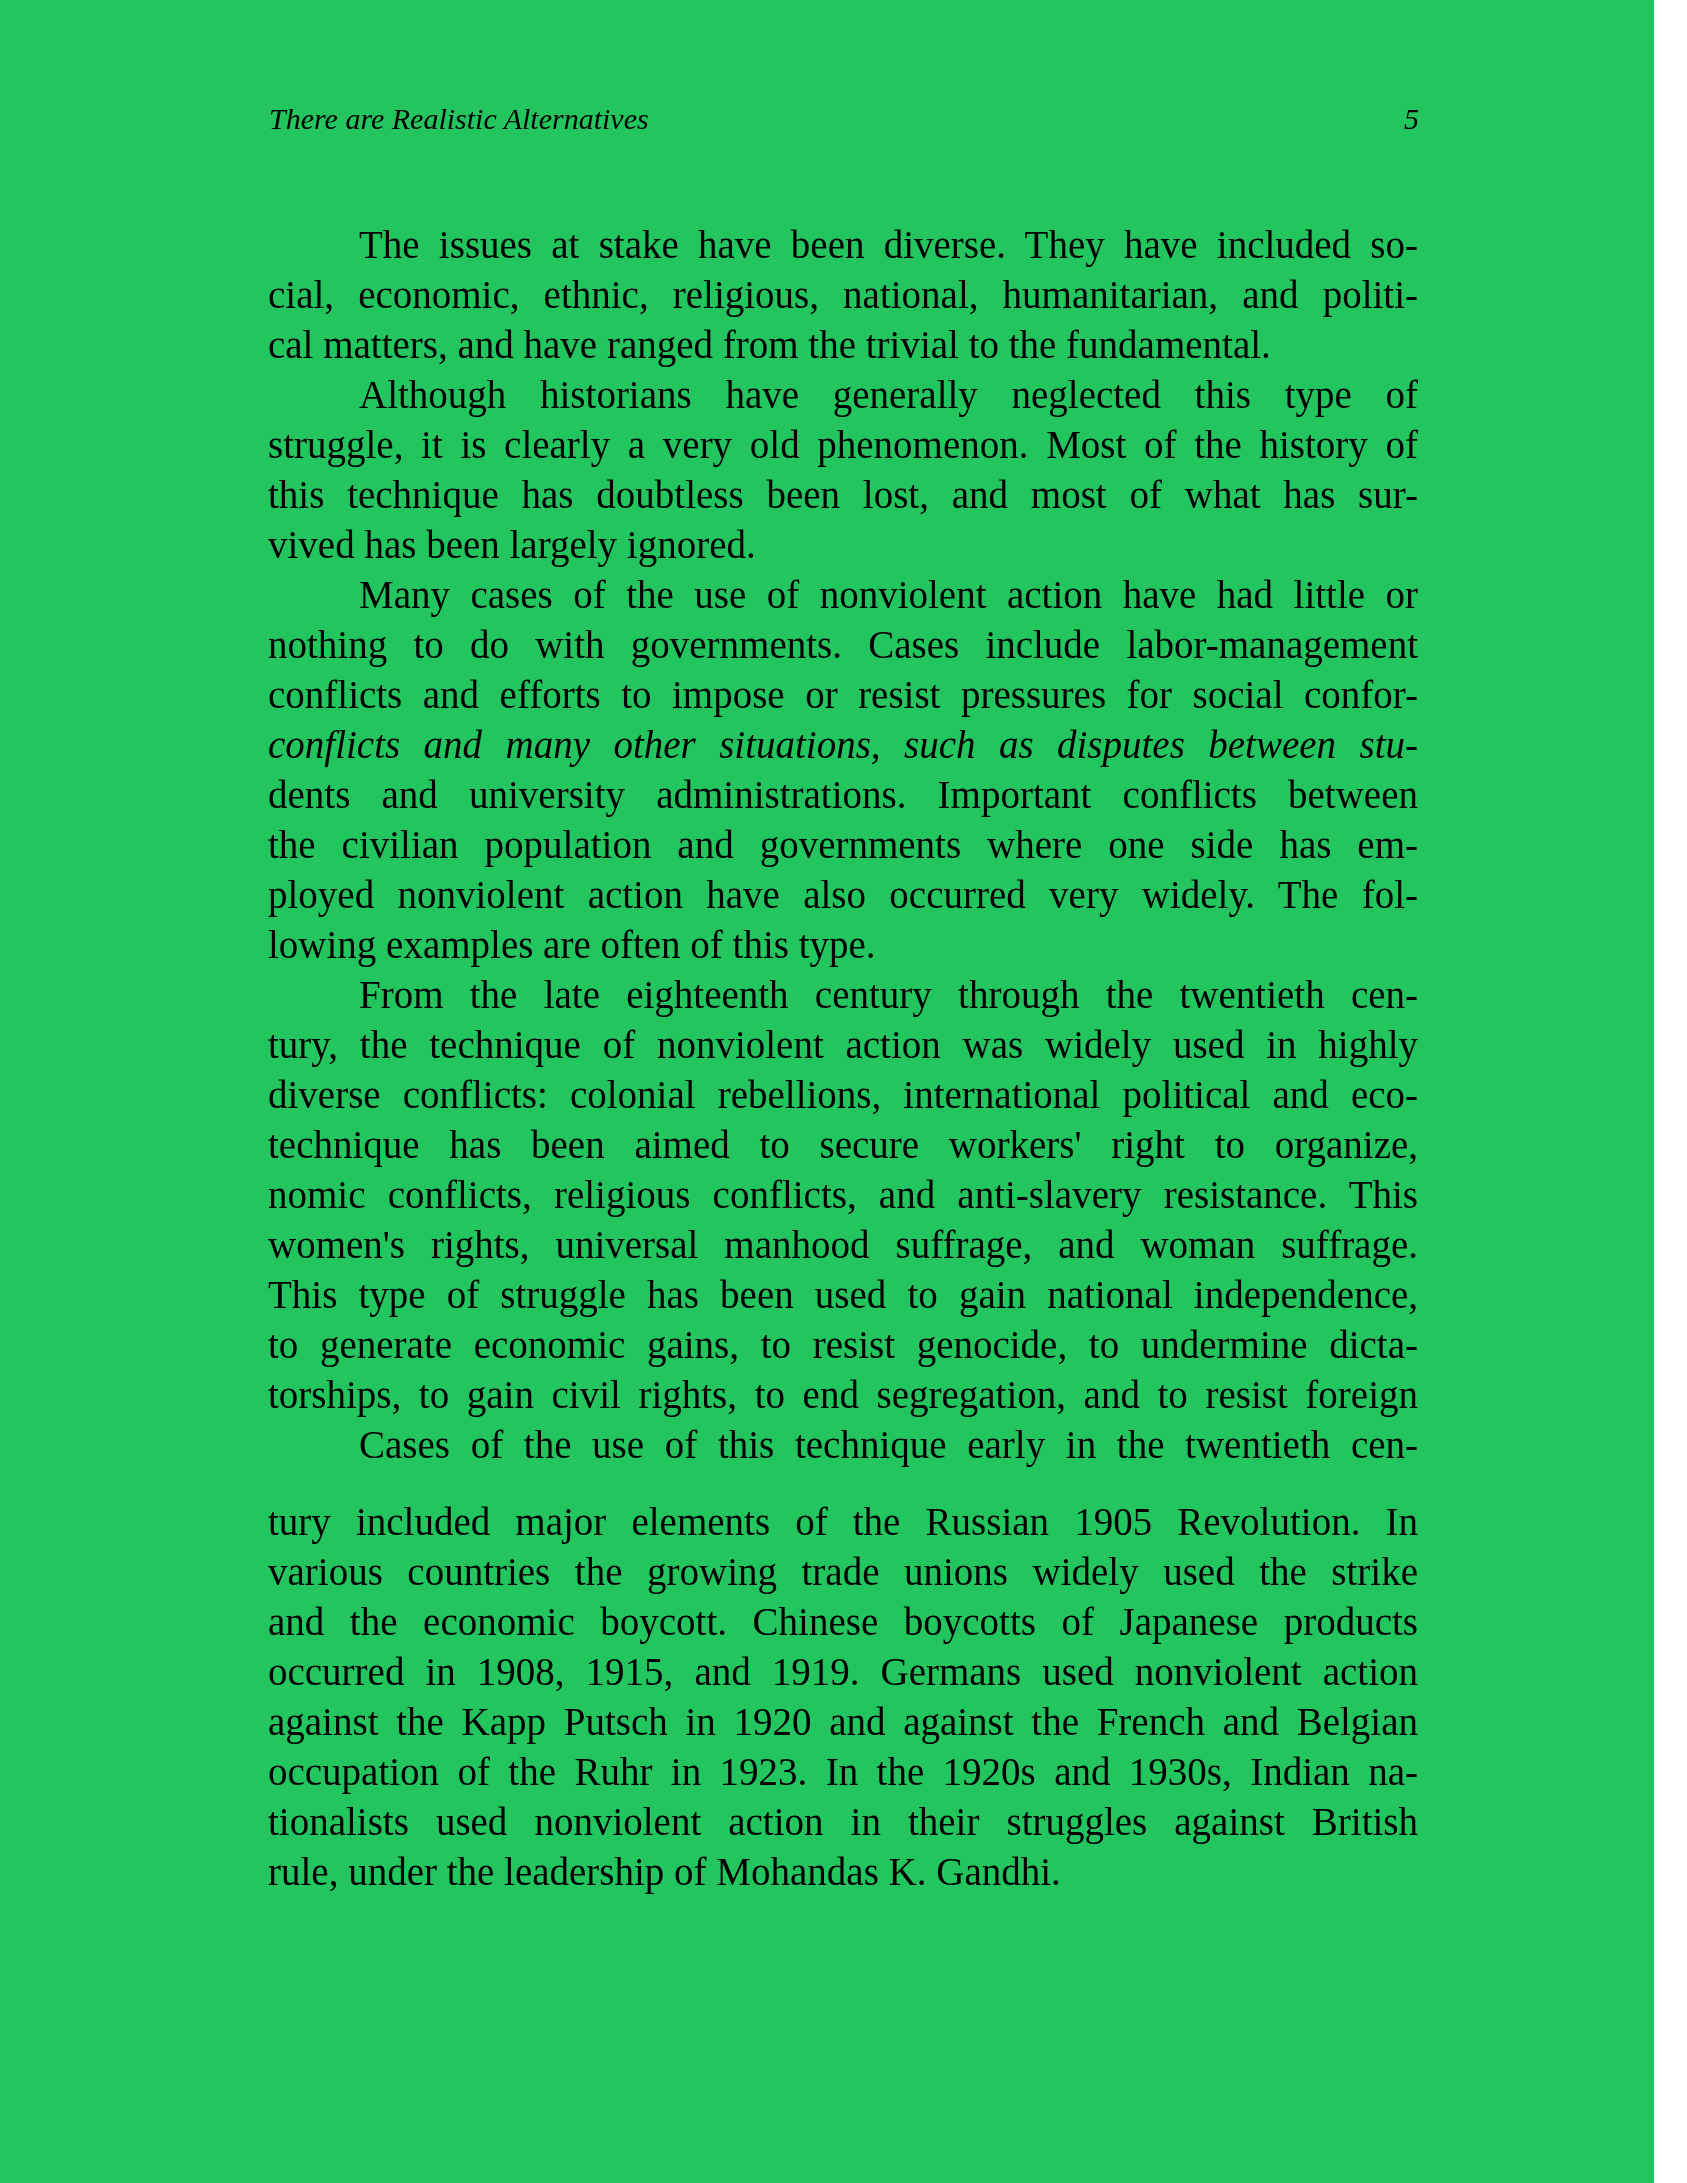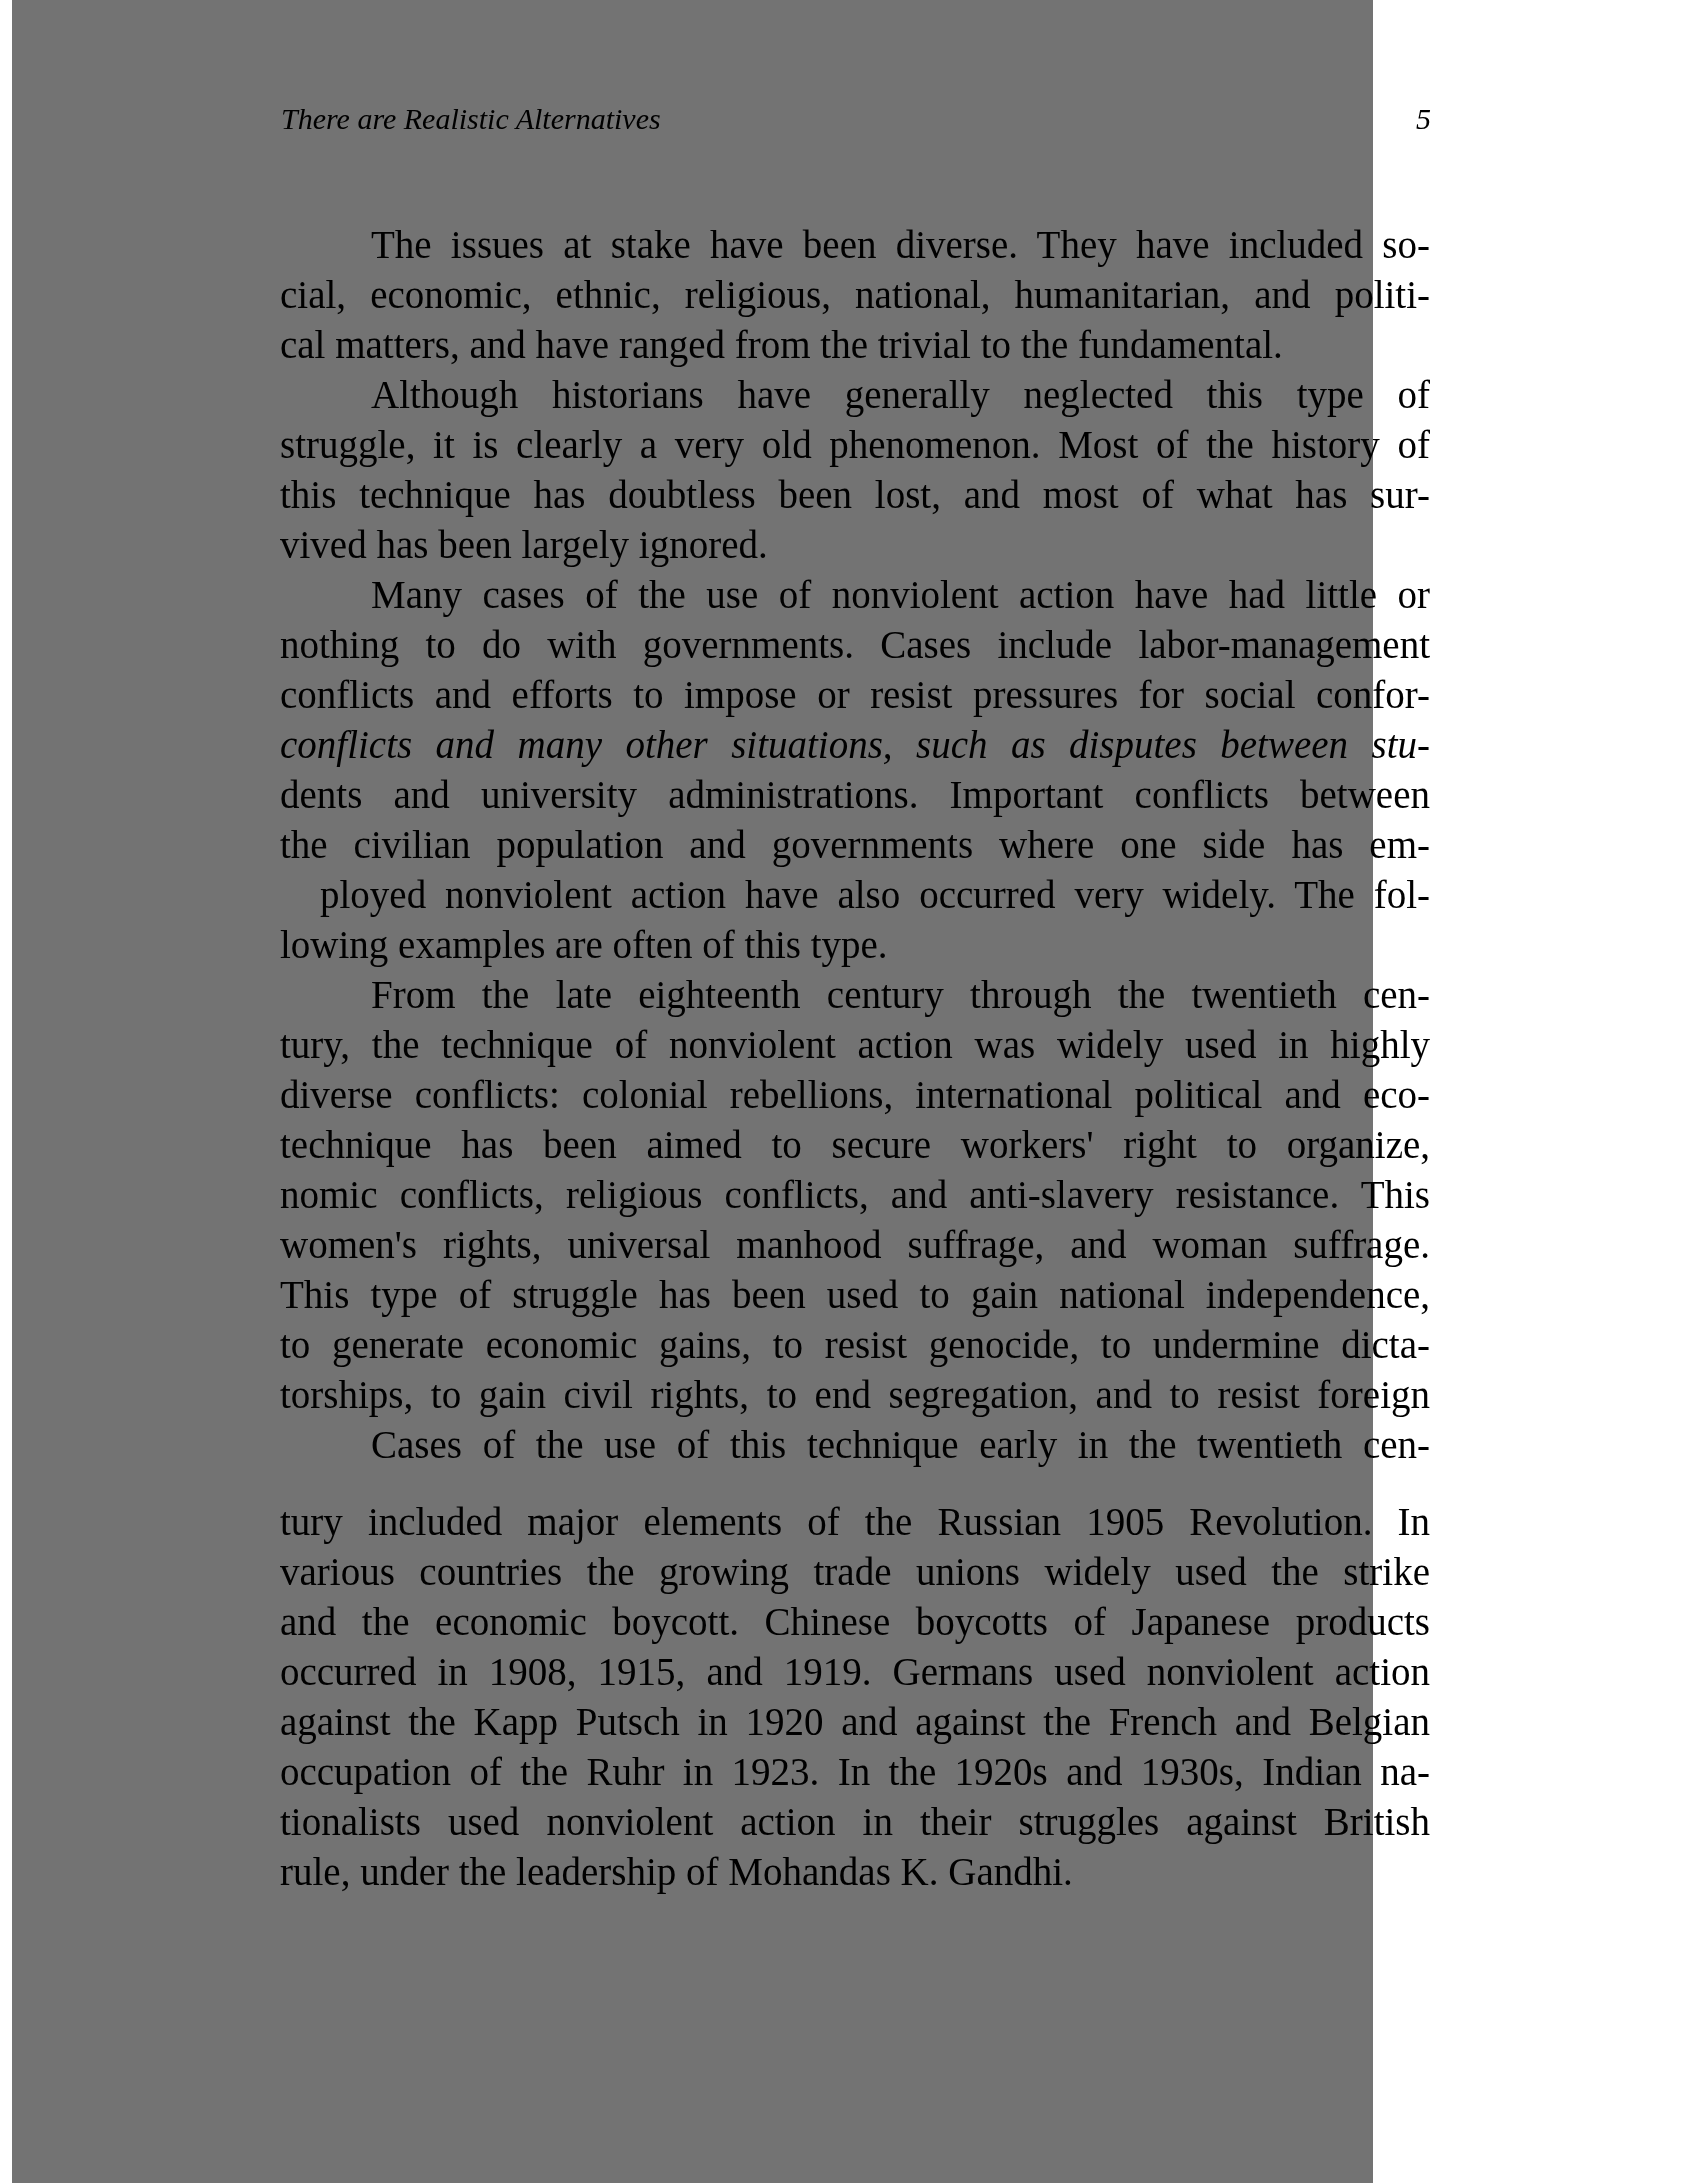--- a/index.html
+++ b/index.html
@@ -10,25 +10,25 @@
     body {
       width: 1687px;
       height: 2183px;
       position: relative;
       overflow: hidden;
       color: #000000;
       font-family: "DejaVu Serif", "Liberation Serif", serif;
     }
     .page {
       position: absolute;
-      left: 12px;
+      left: 0;
       top: 0;
-      width: 1361px;
+      width: 1654px;
       height: 2183px;
-      background: #737373;
+      background: #22c55e;
     }
     .running-head {
       position: absolute;
       left: 269px;
       width: 1150px;
       top: 99px;
       height: 40px;
       font-family: "Liberation Serif", "DejaVu Serif", serif;
       font-style: italic;
       font-size: 30px;
@@ -101,21 +101,21 @@
       <span class="line last">vived has been largely ignored.</span>
     </p>
 
     <p class="para">
       <span class="line first" style="white-space: normal;">Many cases of the use of nonviolent action have had little or</span>
       <span class="line" style="white-space: normal;">nothing to do with governments.  Cases include labor-management</span>
       <span class="line" style="white-space: normal;">conflicts and efforts to impose or resist pressures for social confor-</span>
       <span class="line" style="white-space: normal; font-style: italic;">conflicts and many other situations, such as disputes between stu-</span>
       <span class="line" style="white-space: normal;">dents and university administrations.  Important conflicts between</span>
       <span class="line" style="white-space: normal;">the civilian population and governments where one side has em-</span>
-      <span class="line" style="white-space: normal; margin-left: 40px;">ployed nonviolent action have also occurred very widely.  The fol-</span>
+      <span class="line" style="white-space: normal;">ployed nonviolent action have also occurred very widely.  The fol-</span>
       <span class="line last">lowing examples are often of this type.</span>
     </p>
 
     <p class="para">
       <span class="line first" style="white-space: normal;">From the late eighteenth century through the twentieth cen-</span>
       <span class="line" style="white-space: normal;">tury, the technique of nonviolent action was widely used in highly</span>
       <span class="line" style="white-space: normal;">diverse conflicts: colonial rebellions, international political and eco-</span>
       <span class="line" style="white-space: normal;">technique has been aimed to secure workers' right to organize,</span>
       <span class="line" style="white-space: normal;">nomic conflicts, religious conflicts, and anti-slavery resistance.  This</span>
       <span class="line" style="white-space: normal;">women's rights, universal manhood suffrage, and woman suffrage.</span>

